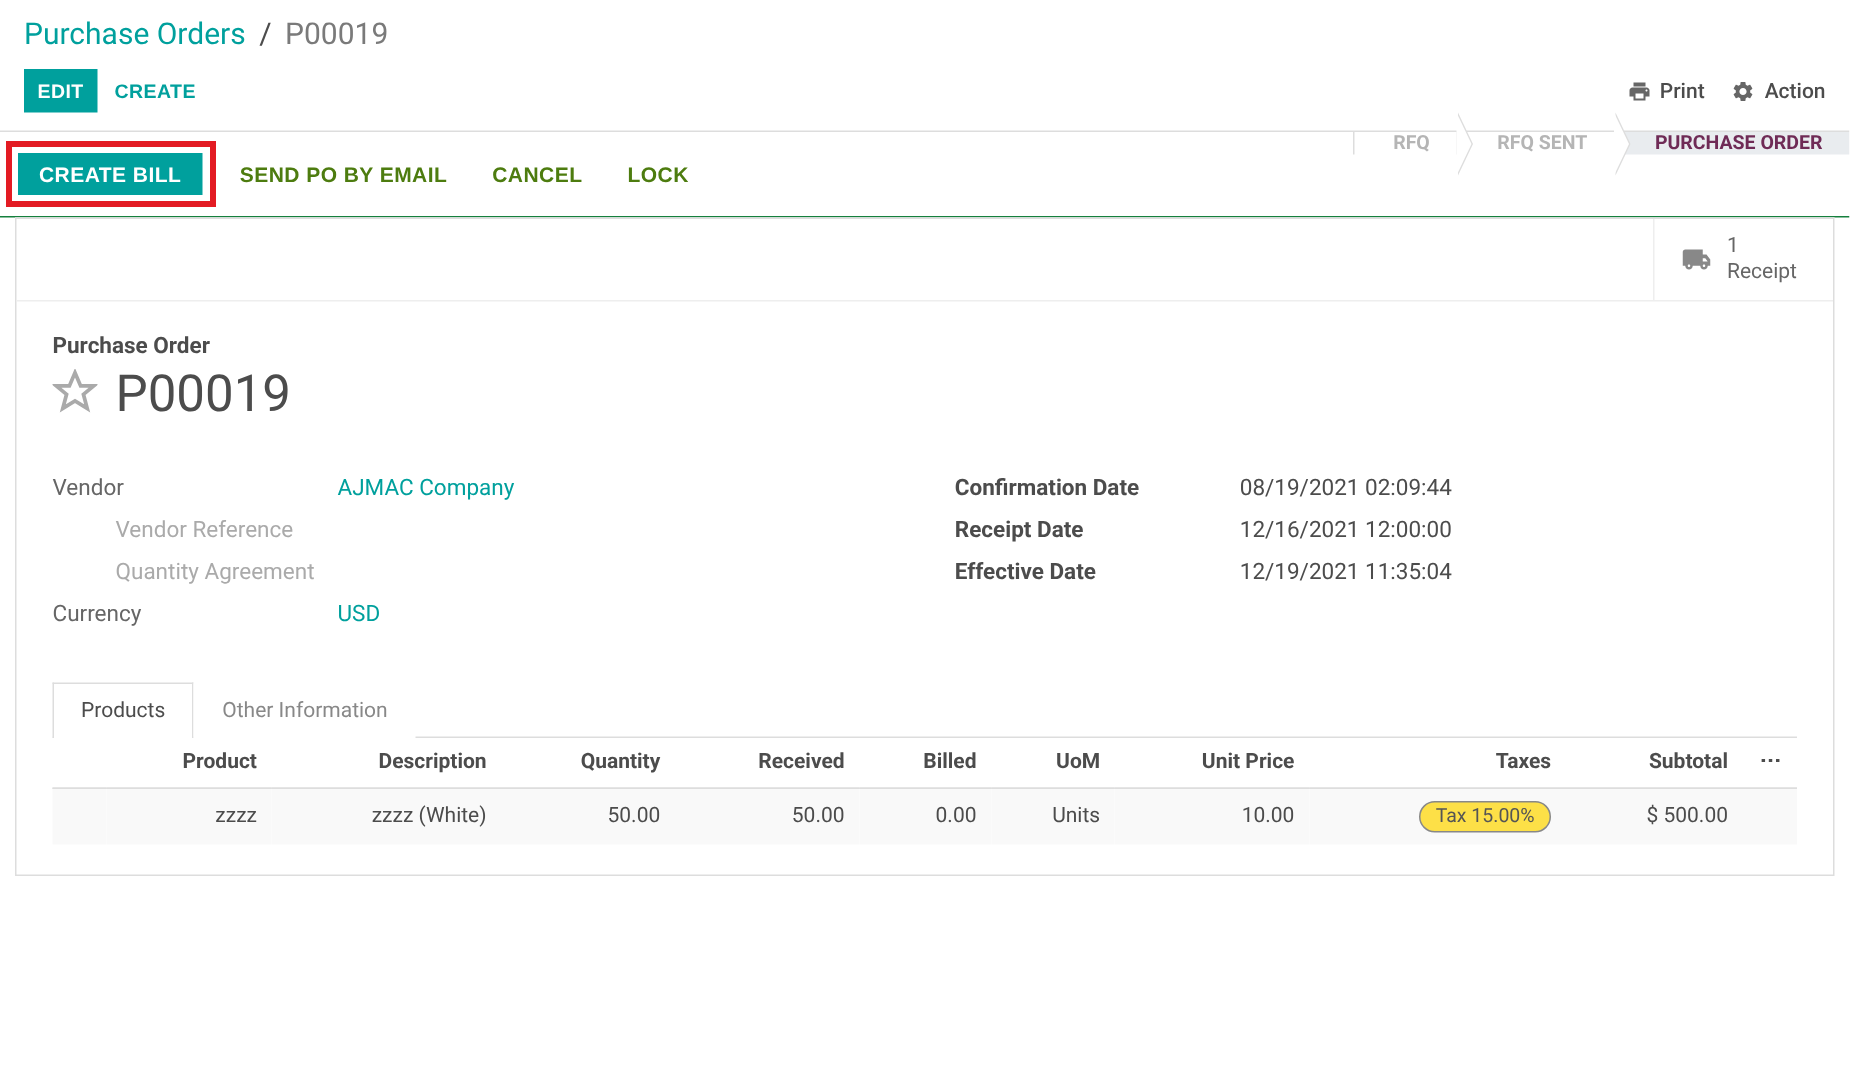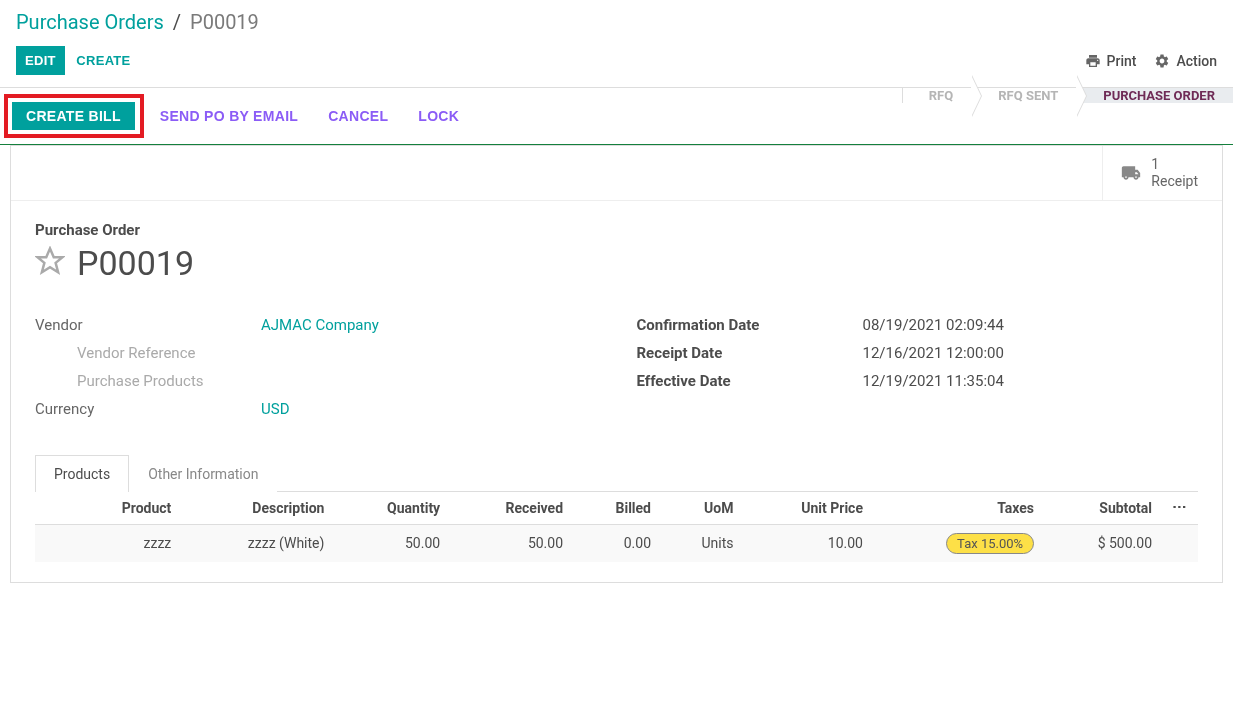--- a/index.html
+++ b/index.html
@@ -46,21 +46,21 @@
   }
   .statusbar-left {
     display: flex;
     align-items: center;
     padding: 6px 10px;
     gap: 2px;
   }
   .sb-btn {
     border: none;
     background: transparent;
-    color: #8b5cf6;
+    color: #4d7c0f;
     font-weight: bold;
     font-size: 14px;
     padding: 6px 14px;
     cursor: pointer;
     letter-spacing: 0.3px;
   }
   .sb-btn-primary {
     background: #00a09d;
     color: #fff;
   }
@@ -142,21 +142,21 @@
   .po-label { font-weight: bold; color: #4c4c4c; font-size: 15px; }
   .po-title-row { display: flex; align-items: center; gap: 12px; margin-top: 4px; }
   .po-number { font-size: 34px; color: #4c4c4c; }
   .star svg { width: 30px; height: 30px; fill: none; stroke: #aaa; stroke-width: 2; cursor: pointer; }
   .fields {
     display: flex;
     margin-top: 28px;
     gap: 40px;
   }
   .fields-col { flex: 1; }
-  .field-row { display: flex; padding: 5px 0; font-size: 15px; gap: 36px; }
+  .field-row { display: flex; padding: 5px 0; font-size: 15px; }
   .field-label { width: 190px; color: #666; }
   .field-label.muted { color: #aaa; margin-left: 42px; }
   .field-value { }
   .field-value.link { color: #00a09d; cursor: pointer; }
   .tabs {
     display: flex;
     border-bottom: 1px solid #ddd;
     margin-top: 32px;
   }
   .tab {
@@ -282,21 +282,21 @@
         <div class="fields-col">
           <div class="field-row">
             <div class="field-label">Vendor</div>
             <div class="field-value link">AJMAC Company</div>
           </div>
           <div class="field-row">
             <div class="field-label muted">Vendor Reference</div>
             <div class="field-value"></div>
           </div>
           <div class="field-row">
-            <div class="field-label muted">Purchase Products</div>
+            <div class="field-label muted">Quantity Agreement</div>
             <div class="field-value"></div>
           </div>
           <div class="field-row">
             <div class="field-label">Currency</div>
             <div class="field-value link">USD</div>
           </div>
         </div>
 
         <div class="fields-col">
           <div class="field-row">

